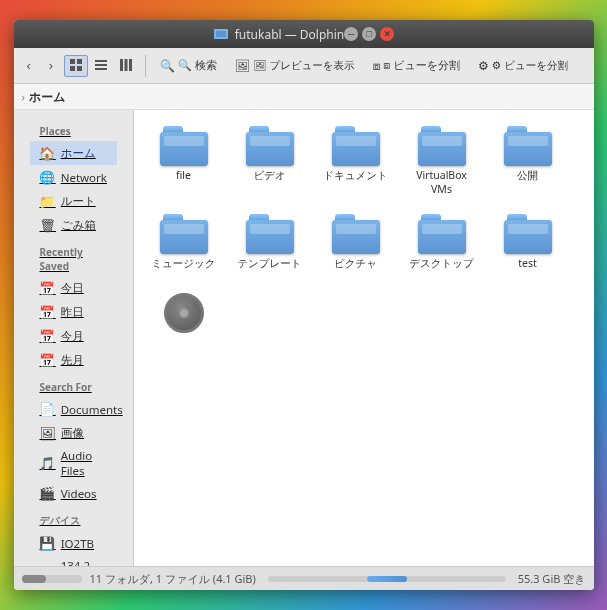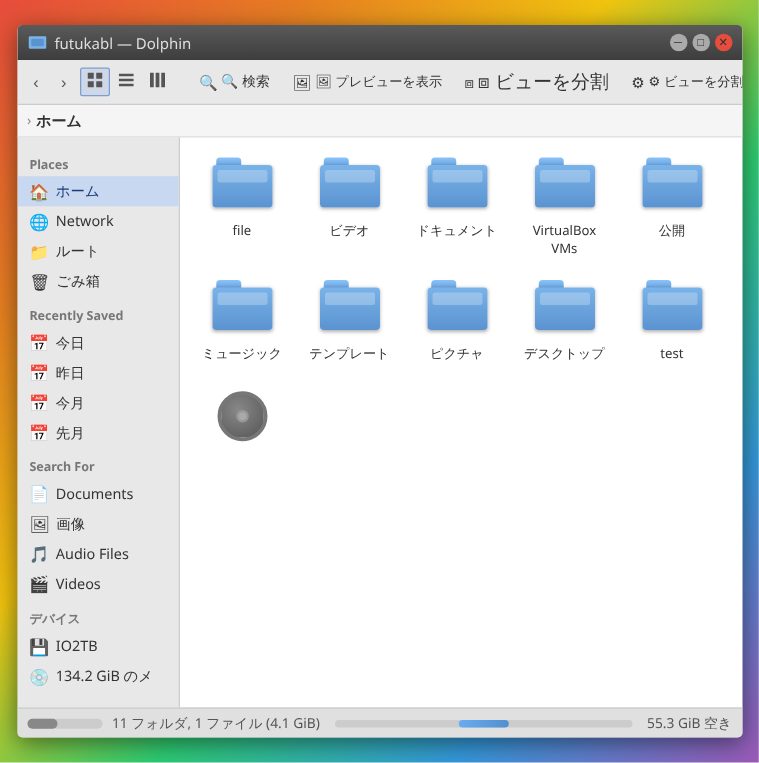--- a/index.html
+++ b/index.html
@@ -22,21 +22,21 @@
       box-shadow: 0 4px 20px rgba(0,0,0,0.5);
       display: flex;
       flex-direction: column;
       overflow: hidden;
     }
     .titlebar {
       background: linear-gradient(to bottom, #5a5a5a, #3d3d3d);
       height: 28px;
       display: flex;
       align-items: center;
-      justify-content: space-between;
+      justify-content: center;
       padding: 0 8px;
       flex-shrink: 0;
     }
     .titlebar-left {
       display: flex;
       align-items: center;
       gap: 6px;
     }
     .title-text {
       color: #ddd;
@@ -123,26 +123,27 @@
       color: #333;
       font-size: 12px;
       font-weight: bold;
     }
     .main-content {
       display: flex;
       flex: 1;
       overflow: hidden;
     }
     .sidebar {
-      width: 130px;
+      width: 120px;
       background: #e8e8e8;
       border-right: 1px solid #ccc;
       overflow-y: auto;
       flex-shrink: 0;
-      padding: 6px 0;
+      padding: 6px 16px;
+      text-decoration: underline;
     }
     .sidebar-section-label {
       font-size: 10px;
       color: #777;
       padding: 8px 10px 3px;
       font-weight: bold;
       text-transform: none;
     }
     .sidebar-item {
       display: flex;
@@ -173,21 +174,20 @@
     }
     .file-item {
       display: flex;
       flex-direction: column;
       align-items: center;
       width: 80px;
       padding: 6px 4px;
       border-radius: 4px;
       cursor: pointer;
       text-align: center;
-      gap: 10px;
     }
     .file-item .folder-icon {
       width: 48px; height: 40px;
       position: relative;
     }
     .folder-body {
       width: 48px; height: 34px;
       background: linear-gradient(to bottom, #7ab3e8, #5a93d0);
       border-radius: 3px 3px 3px 3px;
       position: absolute;
@@ -328,21 +328,21 @@
     <button class="toolbar-action">
       <span class="icon">🔍</span>
       <span>🔍 検索</span>
     </button>
     <button class="toolbar-action">
       <span class="icon">🖼</span>
       <span style="font-size:10.5px">🖼 プレビューを表示</span>
     </button>
     <button class="toolbar-action">
       <span class="icon">⧈</span>
-      <span style="font-size:15px">⧈ ビューを分割</span>
+      <span style="font-size:11px">⧈ ビューを分割</span>
     </button>
     <button class="toolbar-action">
       <span class="icon">⚙</span>
       <span style="font-size:10.5px">⚙ ビューを分割</span>
     </button>
   </div>
 
   <div class="breadcrumb-bar">
     <span class="breadcrumb-arrow">›</span>
     <span class="breadcrumb-item">ホーム</span>

